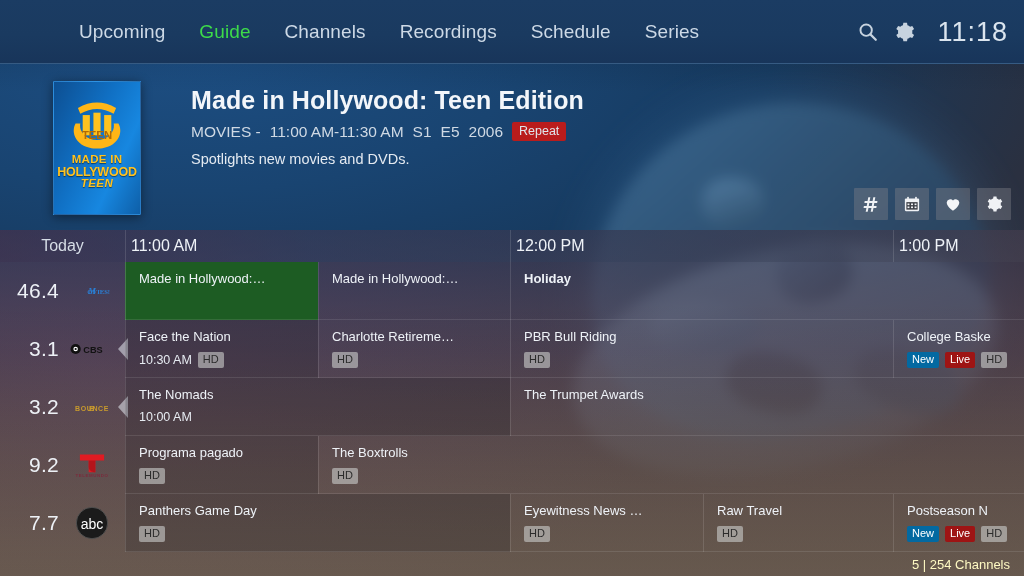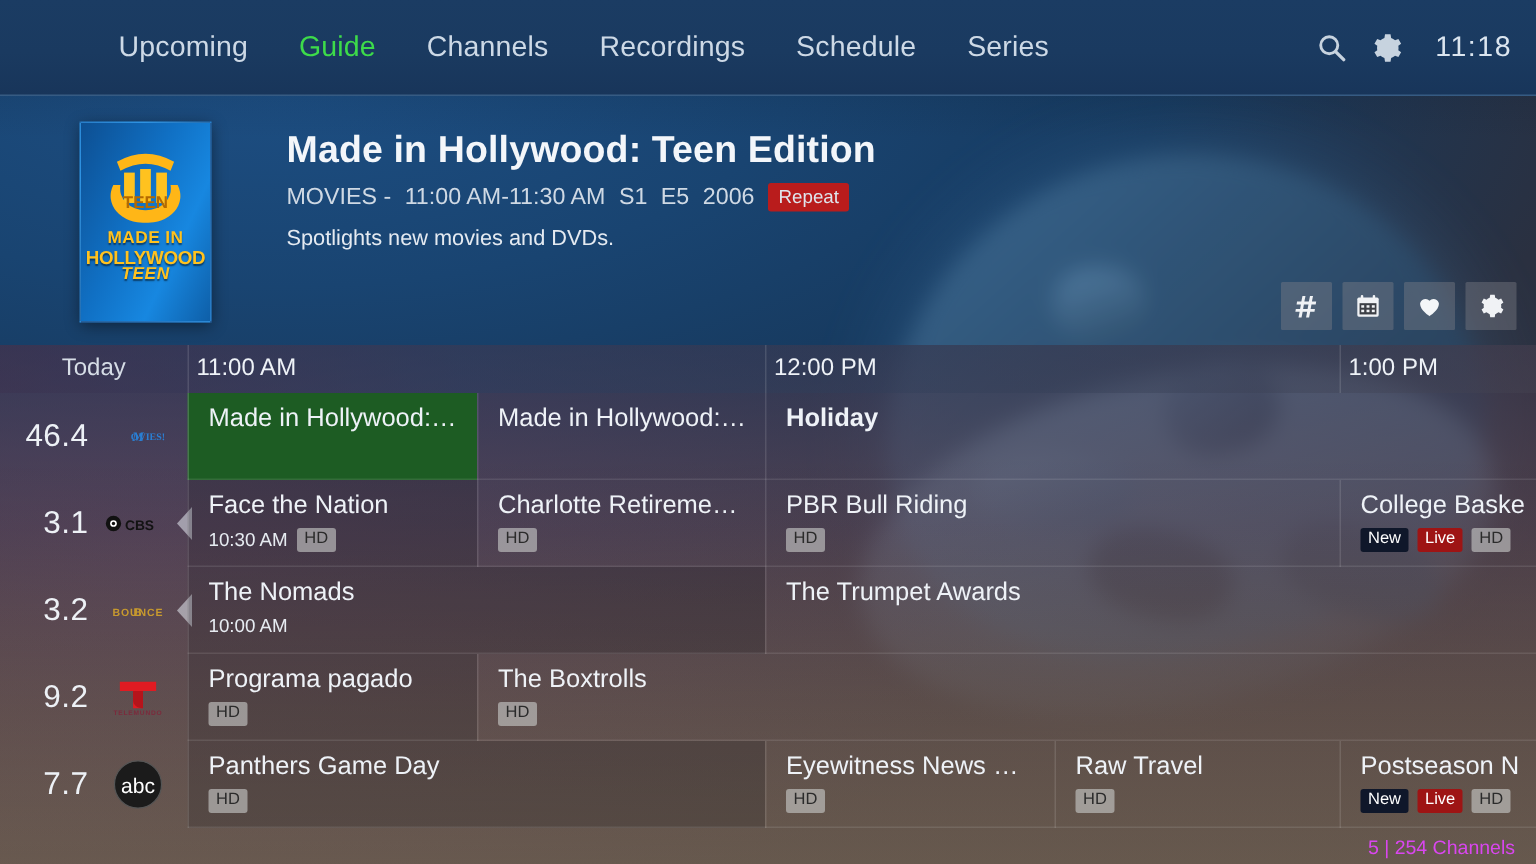--- a/index.html
+++ b/index.html
@@ -70,21 +70,21 @@
   .nav-item{
     font-size:19px; color:#cdd9e6; padding:6px 17px; cursor:pointer;
     white-space:nowrap; letter-spacing:.1px;
   }
   .nav-item.active{ color:#3ddb4a; }
   .top-right{
     position:absolute; right:16px; top:0; height:64px;
     display:flex; align-items:center; gap:14px;
   }
   .ticon{ width:22px; height:22px; opacity:.92; cursor:pointer; display:block; }
-  .clock{ font-size:19px; color:#dbe5ef; letter-spacing:1px; font-weight:300; margin-left:8px; }
+  .clock{ font-size:27px; color:#dbe5ef; letter-spacing:1px; font-weight:300; margin-left:8px; }
 
   
   .detail{ position:absolute; left:0; top:64px; width:1024px; height:166px; }
   .poster{
     position:absolute; left:53px; top:17px; width:88px; height:134px;
     background:linear-gradient(115deg,#0d4f92 0%, #1070c4 42%, #1787e0 70%, #0e5fa8 100%);
     border:1px solid rgba(255,255,255,.10);
     box-shadow:0 2px 10px rgba(0,0,0,.45);
     display:flex; flex-direction:column; align-items:center; justify-content:flex-start;
     overflow:hidden;
@@ -142,39 +142,39 @@
   .chlogo{ width:46px; height:40px; display:flex; align-items:center; justify-content:center; }
   .prog{
     position:absolute; top:0; height:58px;
     border-left:1px solid rgba(255,255,255,.12);
     padding:7px 0 0 13px;
     overflow:hidden; cursor:pointer;
   }
   .prog.sel{ background:#1d5c23; border-left-color:rgba(255,255,255,.18); }
   .prog.partial{ background:rgba(20,18,26,.20); }
   .ptitle{
-    font-size:17px; color:#eef2f7; white-space:nowrap; overflow:hidden;
+    font-size:13px; color:#eef2f7; white-space:nowrap; overflow:hidden;
     text-overflow:ellipsis; line-height:20px;
   }
   .psub{ margin-top:5px; display:flex; align-items:center; gap:6px; }
   .pstart{ font-size:12.5px; color:#e6ebf1; }
   .badge{ font-size:11px; padding:1px 5px 2px; border-radius:2px; line-height:13px; }
   .b-hd{ background:rgba(200,202,200,.62); color:#2b2b2b; }
-  .b-new{ background:#0f172a; color:#ffffff; }
+  .b-new{ background:#0369a1; color:#ffffff; }
   .b-live{ background:#9e1414; color:#ffffff; }
   .arrow{
     position:absolute; left:118px; top:18px; width:0; height:0;
     border-top:11px solid transparent; border-bottom:11px solid transparent;
     border-right:10px solid rgba(230,235,242,.55);
   }
   .rowline{ position:absolute; left:125px; width:899px; height:1px; background:rgba(255,255,255,.10); }
 
   .statusbar{
     position:absolute; right:14px; bottom:4px;
-    font-size:13px; color:#d946ef;
+    font-size:13px; color:#fef9c3;
   }
 </style>
 </head>
 <body>
 
 <div id="app">
 
   <div class="bg-art">
     <div class="bg-base"></div>
     <div class="remote">

